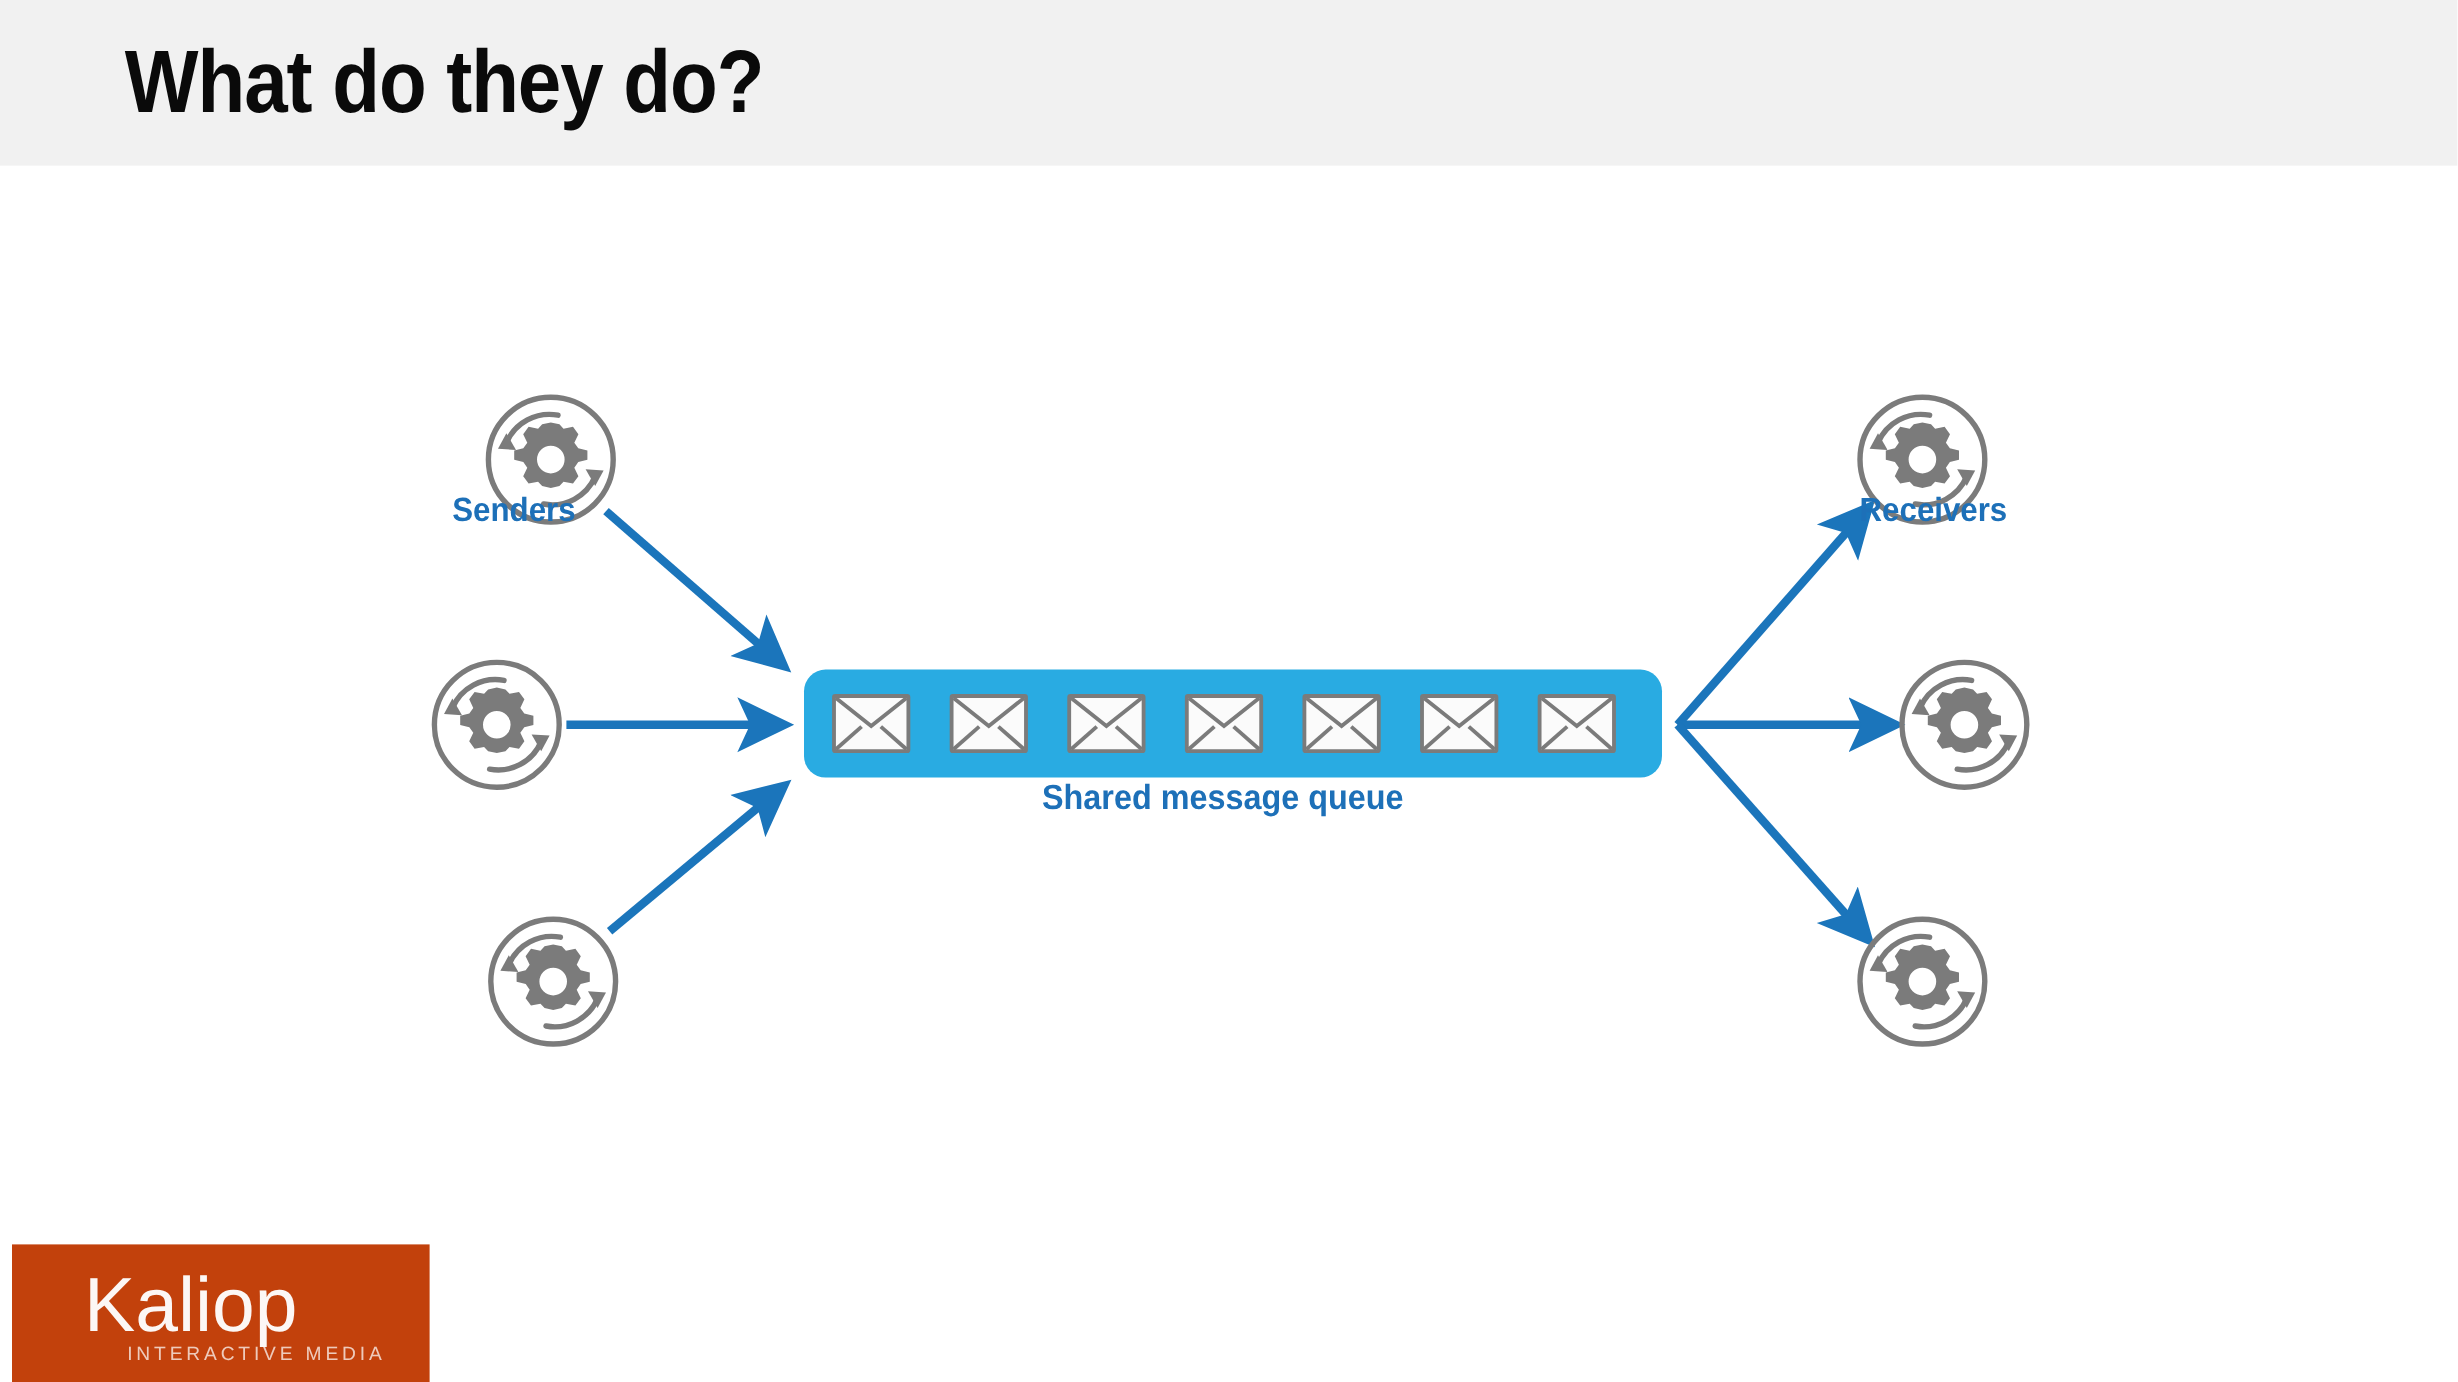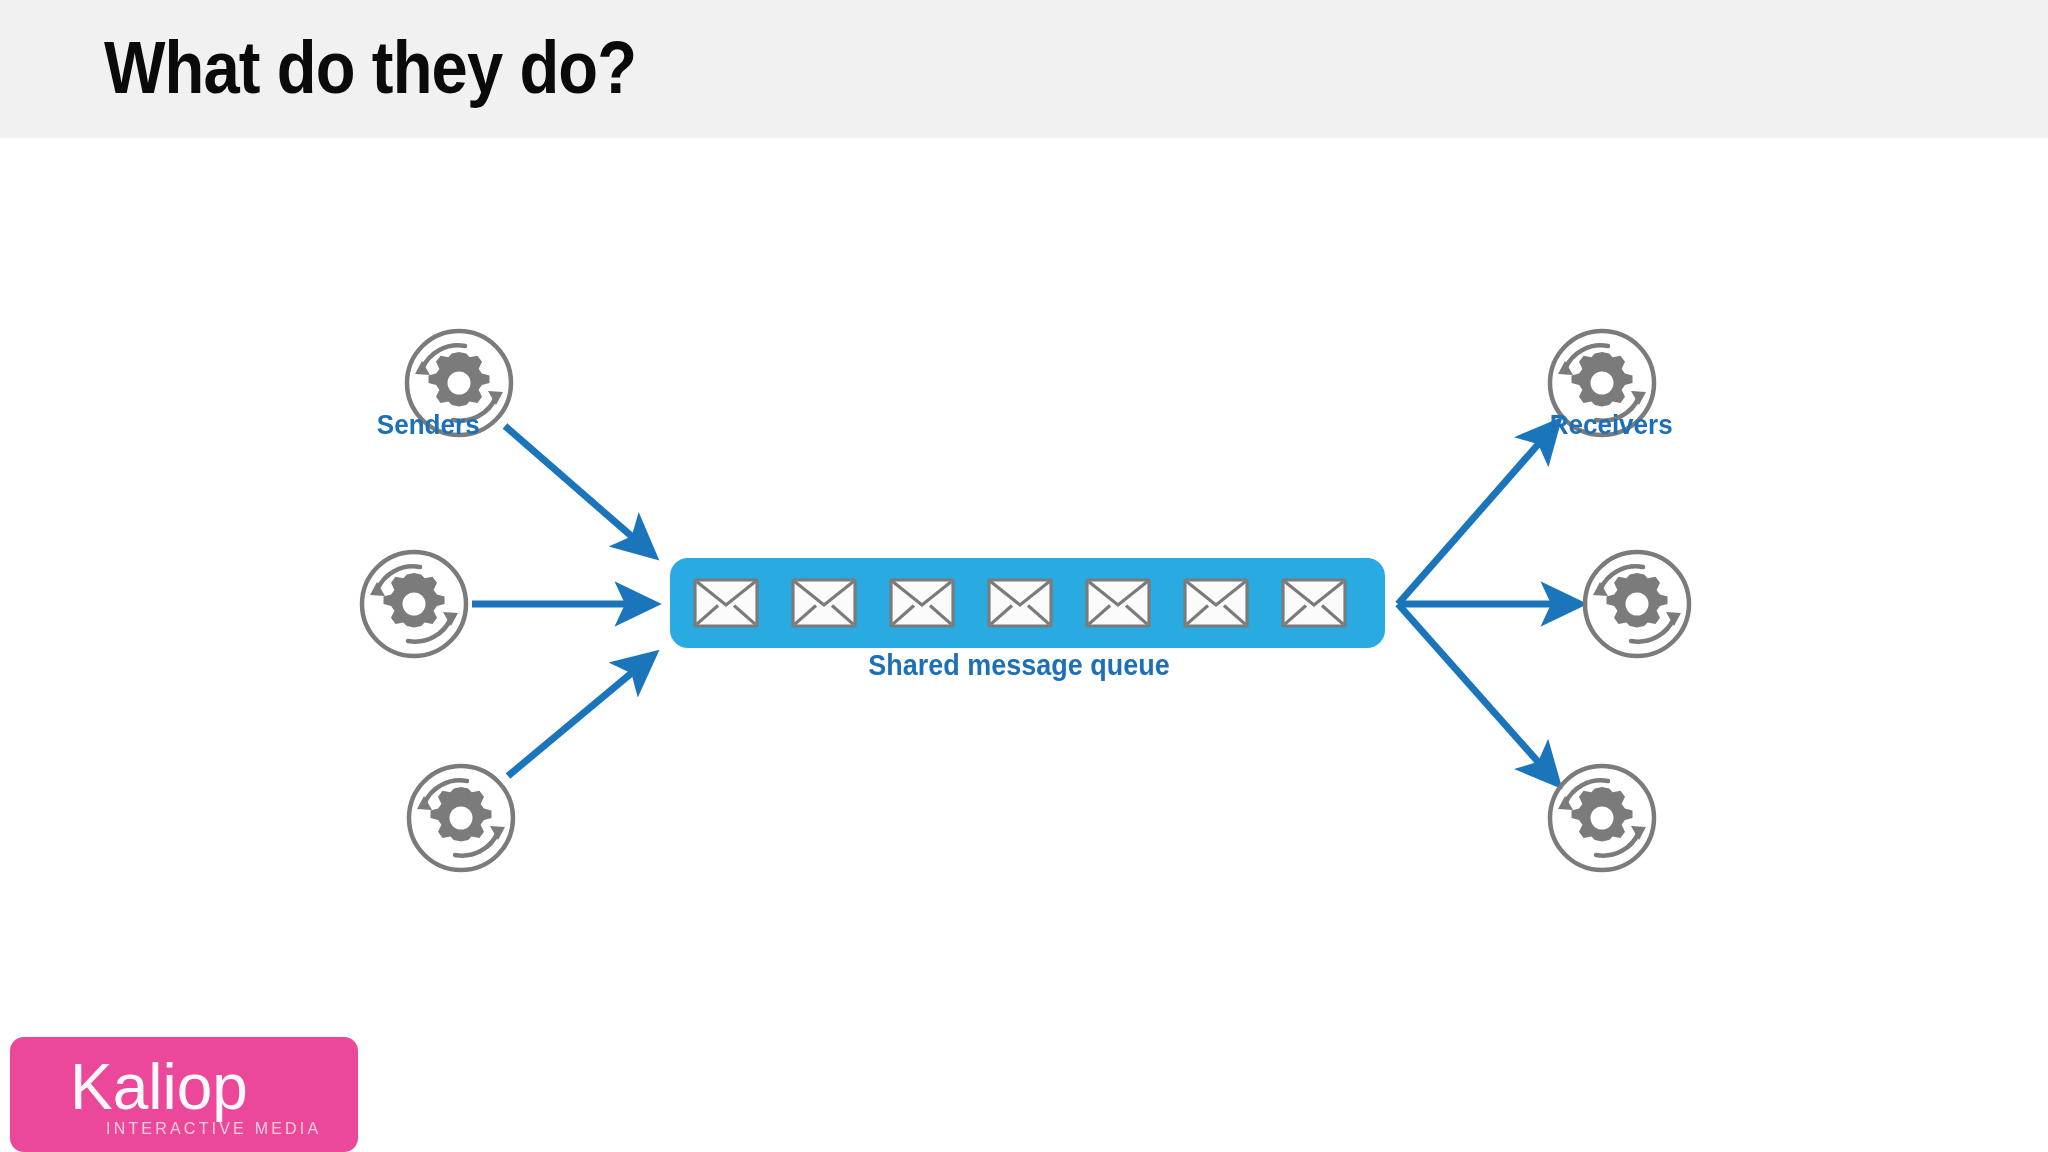--- a/index.html
+++ b/index.html
@@ -47,23 +47,22 @@
     white-space:nowrap;
     transform:scaleX(0.93);
   }
   .lbl.senders{left:373px;top:271px;}
   .lbl.receivers{left:1545px;top:271px;}
   .lbl.queue{left:857px;top:511px;font-size:29px;}
 
   
   .logo{
     position:absolute;left:10px;top:1037px;width:348px;height:115px;
-    background:#ec4899;
+    background:#c2410c;
     overflow:hidden;
-    border-radius:14px;
   }
   .logo-wordmark{
     position:absolute;left:60px;top:14px;
     font-family:"Liberation Sans", sans-serif;
     font-weight:normal;
     font-size:64px;
     letter-spacing:0px;
     color:#ffffff;
     opacity:.96;
     line-height:72px;

